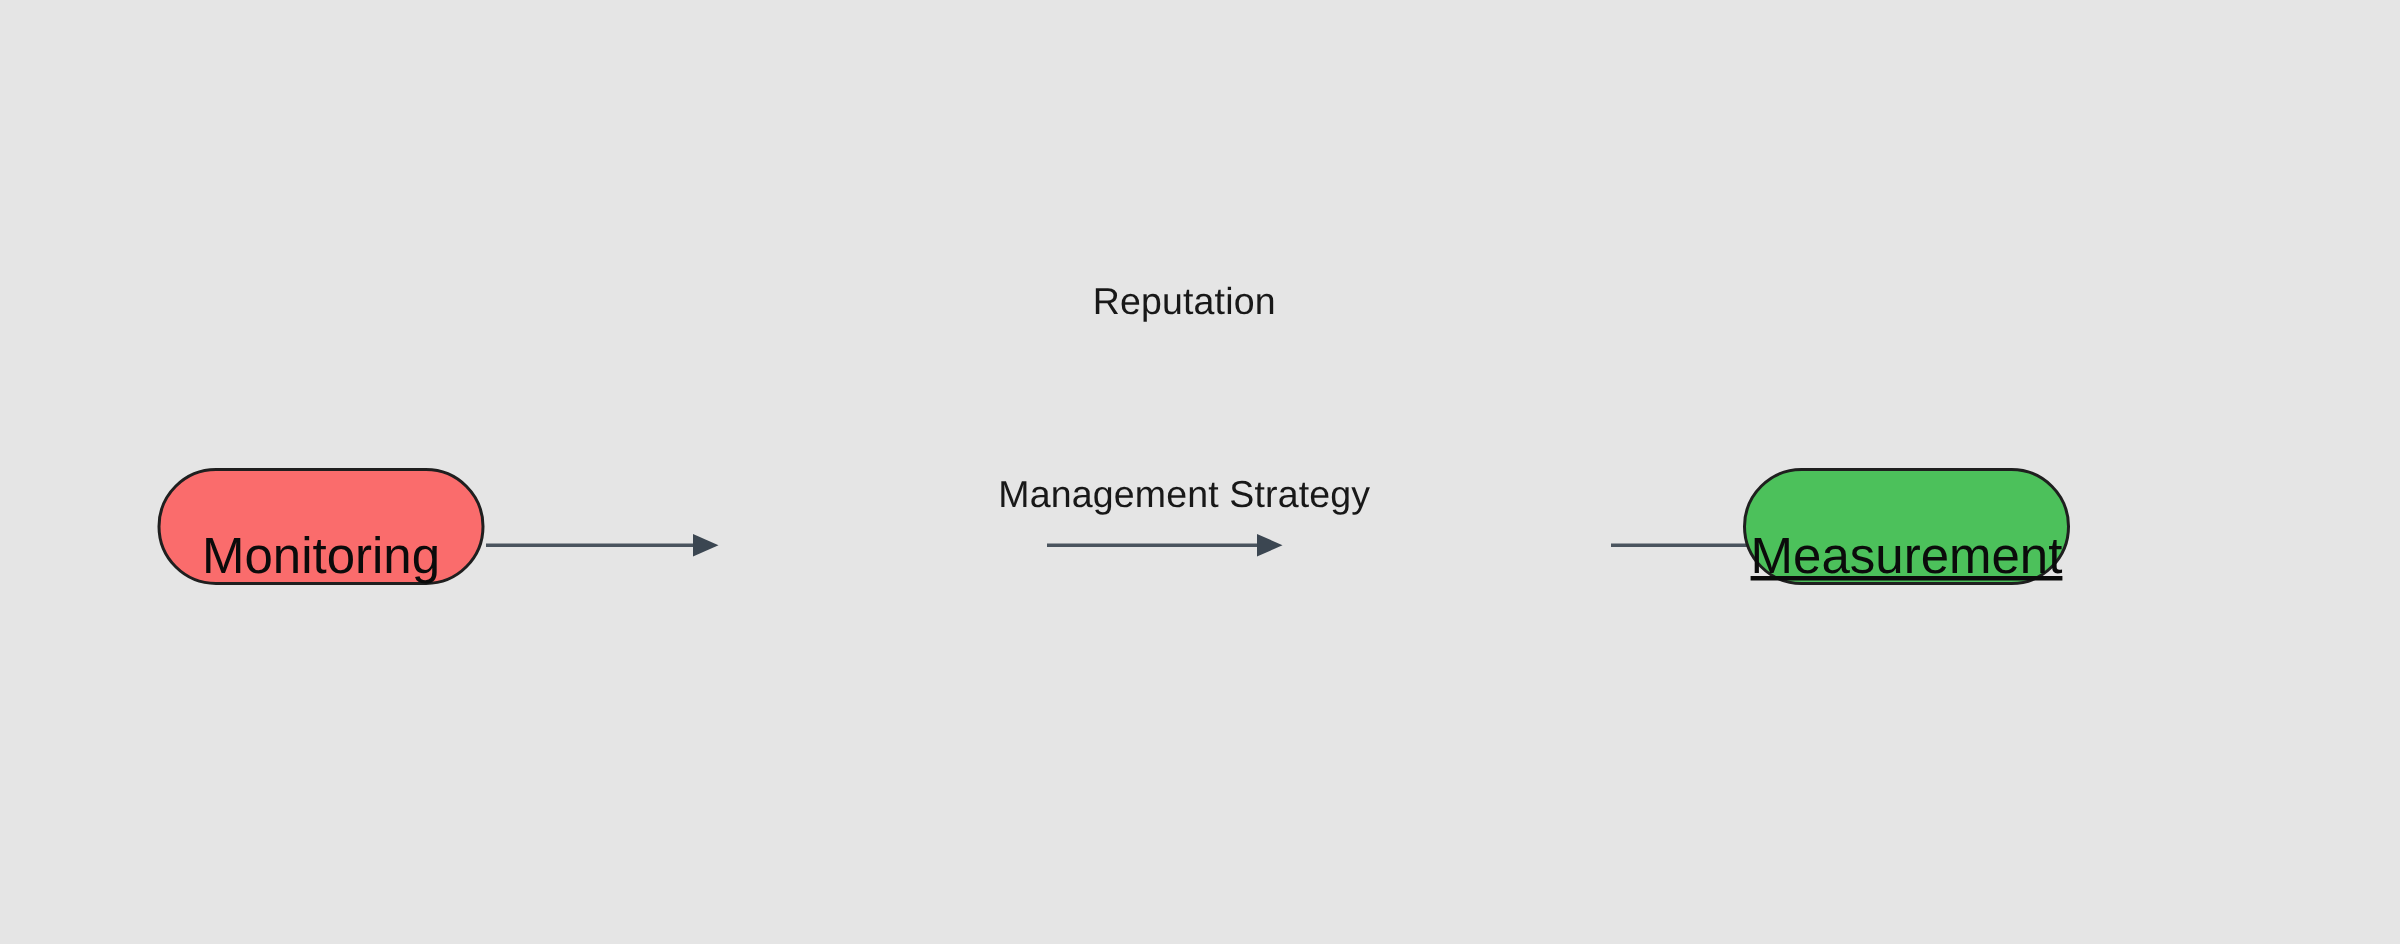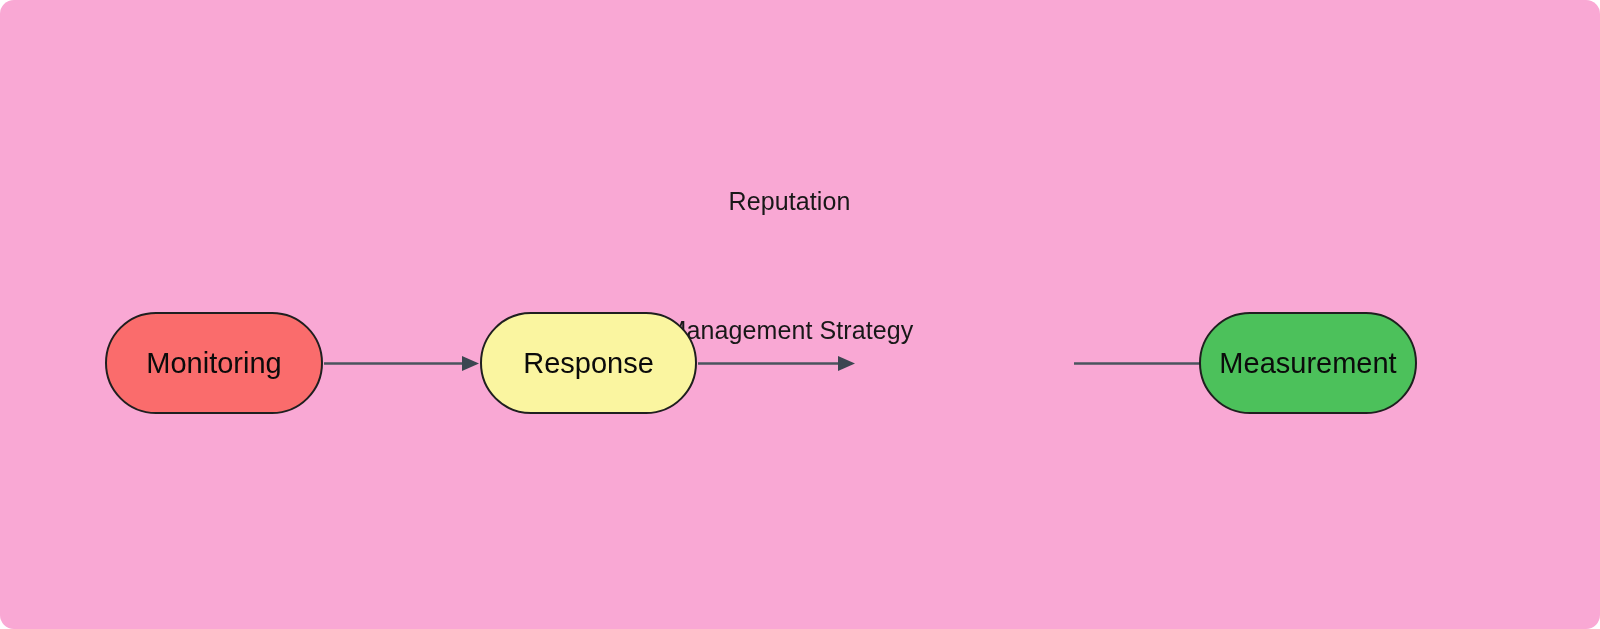--- a/index.html
+++ b/index.html
@@ -8,23 +8,22 @@
     background: #ffffff;
   }
   body {
     font-family: "Liberation Sans", sans-serif;
     color: #000000;
   }
   #canvas {
     position: relative;
     width: 1600px;
     height: 629px;
-    background: #f9a8d4;
+    background: #e5e5e5;
     overflow: hidden;
-    border-radius: 14px;
   }
   
   .diagram-title {
     position: absolute;
     left: 0;
     top: 94px;
     width: 1579px;
     text-align: center;
     font-size: 25px;
     line-height: 43px;
@@ -41,42 +40,42 @@
     left: 0;
     top: 0;
     width: 1600px;
     height: 629px;
   }
 
   
   .node {
     position: absolute;
     top: 312px;
-    height: 102px;
+    height: 78px;
     box-sizing: border-box;
     border: 2px solid #1f1f1f;
     border-radius: 51px;
     display: flex;
-    align-items: center;
+    align-items: flex-end;
     justify-content: center;
-    font-size: 29px;
+    font-size: 34px;
     line-height: 1;
     color: #0b0b0b;
     white-space: nowrap;
     user-select: none;
   }
   .node-label {
     display: block;
     padding: 0 6px;
   }
 
   #node-monitoring    { left: 105px;  width: 218px; background: #FA6C6C; }
   #node-response      { left: 480px;  width: 217px; background: #FAF5A0; }
   #node-amplification { left: 856px;  width: 217px; background: #6EB4F7; }
-  #node-measurement   { left: 1199px; width: 218px; background: #4CC15B; }
+  #node-measurement   { left: 1162px; width: 218px; background: #4CC15B; text-decoration: underline; }
 
   
   .edge-path {
     fill: none;
     stroke: #4a545e;
     stroke-width: 2.4;
   }
   .edge-head {
     fill: #3b4651;
     stroke: none;
@@ -107,22 +106,19 @@
     <g>
       <path class="edge-path" d="M 1074 363.5 L 1213 363.5"></path>
       <polygon class="edge-head" points="1213,356 1230,363.5 1213,371"></polygon>
     </g>
   </svg>
 
   <div class="node" id="node-monitoring" style="background: rgb(250, 108, 108);">
     <span class="node-label">Monitoring</span>
   </div>
 
-  <div class="node" id="node-response" style="background: rgb(250, 245, 160);">
-    <span class="node-label">Response</span>
-  </div>
 
 
   <div class="node" id="node-measurement" style="background: rgb(76, 193, 91);">
     <span class="node-label">Measurement</span>
   </div>
 
 </div>
 
 </body></html>

